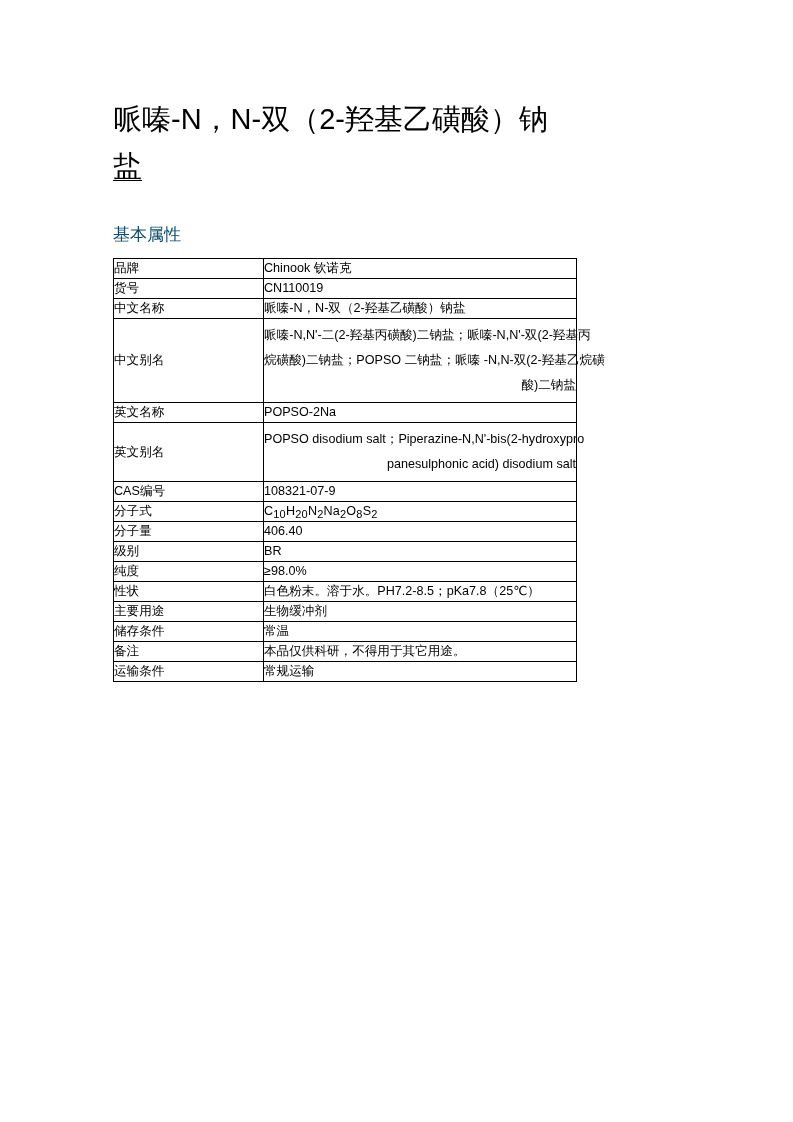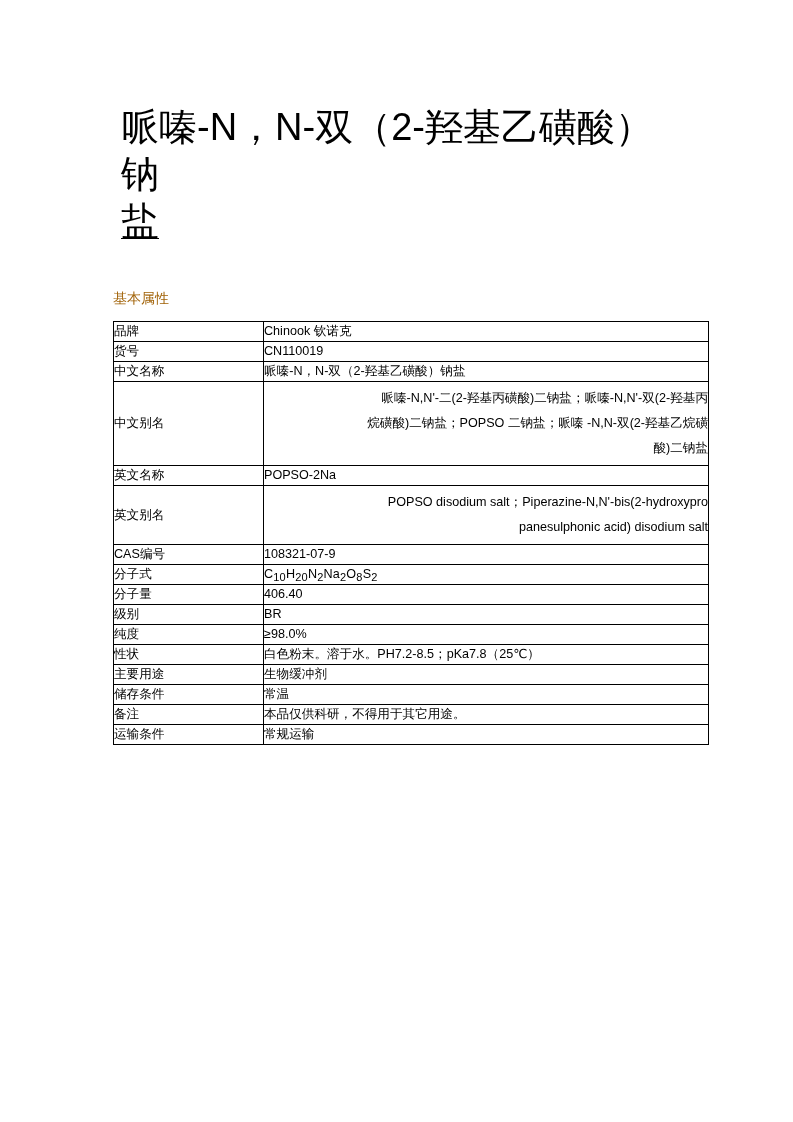--- a/index.html
+++ b/index.html
@@ -23,45 +23,45 @@
     height: 1122px;
     background: #ffffff;
   }
   .content {
     position: absolute;
     left: 113px;
     top: 96px;
     width: 570px;
   }
   .doc-title {
-    font-size: 38px;
+    font-size: 29px;
     line-height: 47px;
     font-weight: normal;
     letter-spacing: 0px;
-    margin: 8px;
+    margin: 0;
     color: #000000;
     word-break: break-word;
   }
   .doc-title .tail-underline {
     text-decoration: underline;
     text-underline-offset: 4px;
     text-decoration-thickness: 1px;
   }
   .section-label {
-    font-size: 14px;
+    font-size: 17px;
     line-height: 16px;
     margin: 0;
     padding-top: 37px;
     padding-bottom: 15px;
-    color: #a16207;
+    color: #0c4a6e;
     font-weight: normal;
   }
   table.prop-table {
     border-collapse: collapse;
-    width: 596px;
+    width: 464px;
     table-layout: fixed;
     margin: 0;
   }
   table.prop-table td {
     border: 1px solid #000000;
     padding: 0;
     vertical-align: middle;
     font-size: 12.6px;
     color: #000000;
   }

